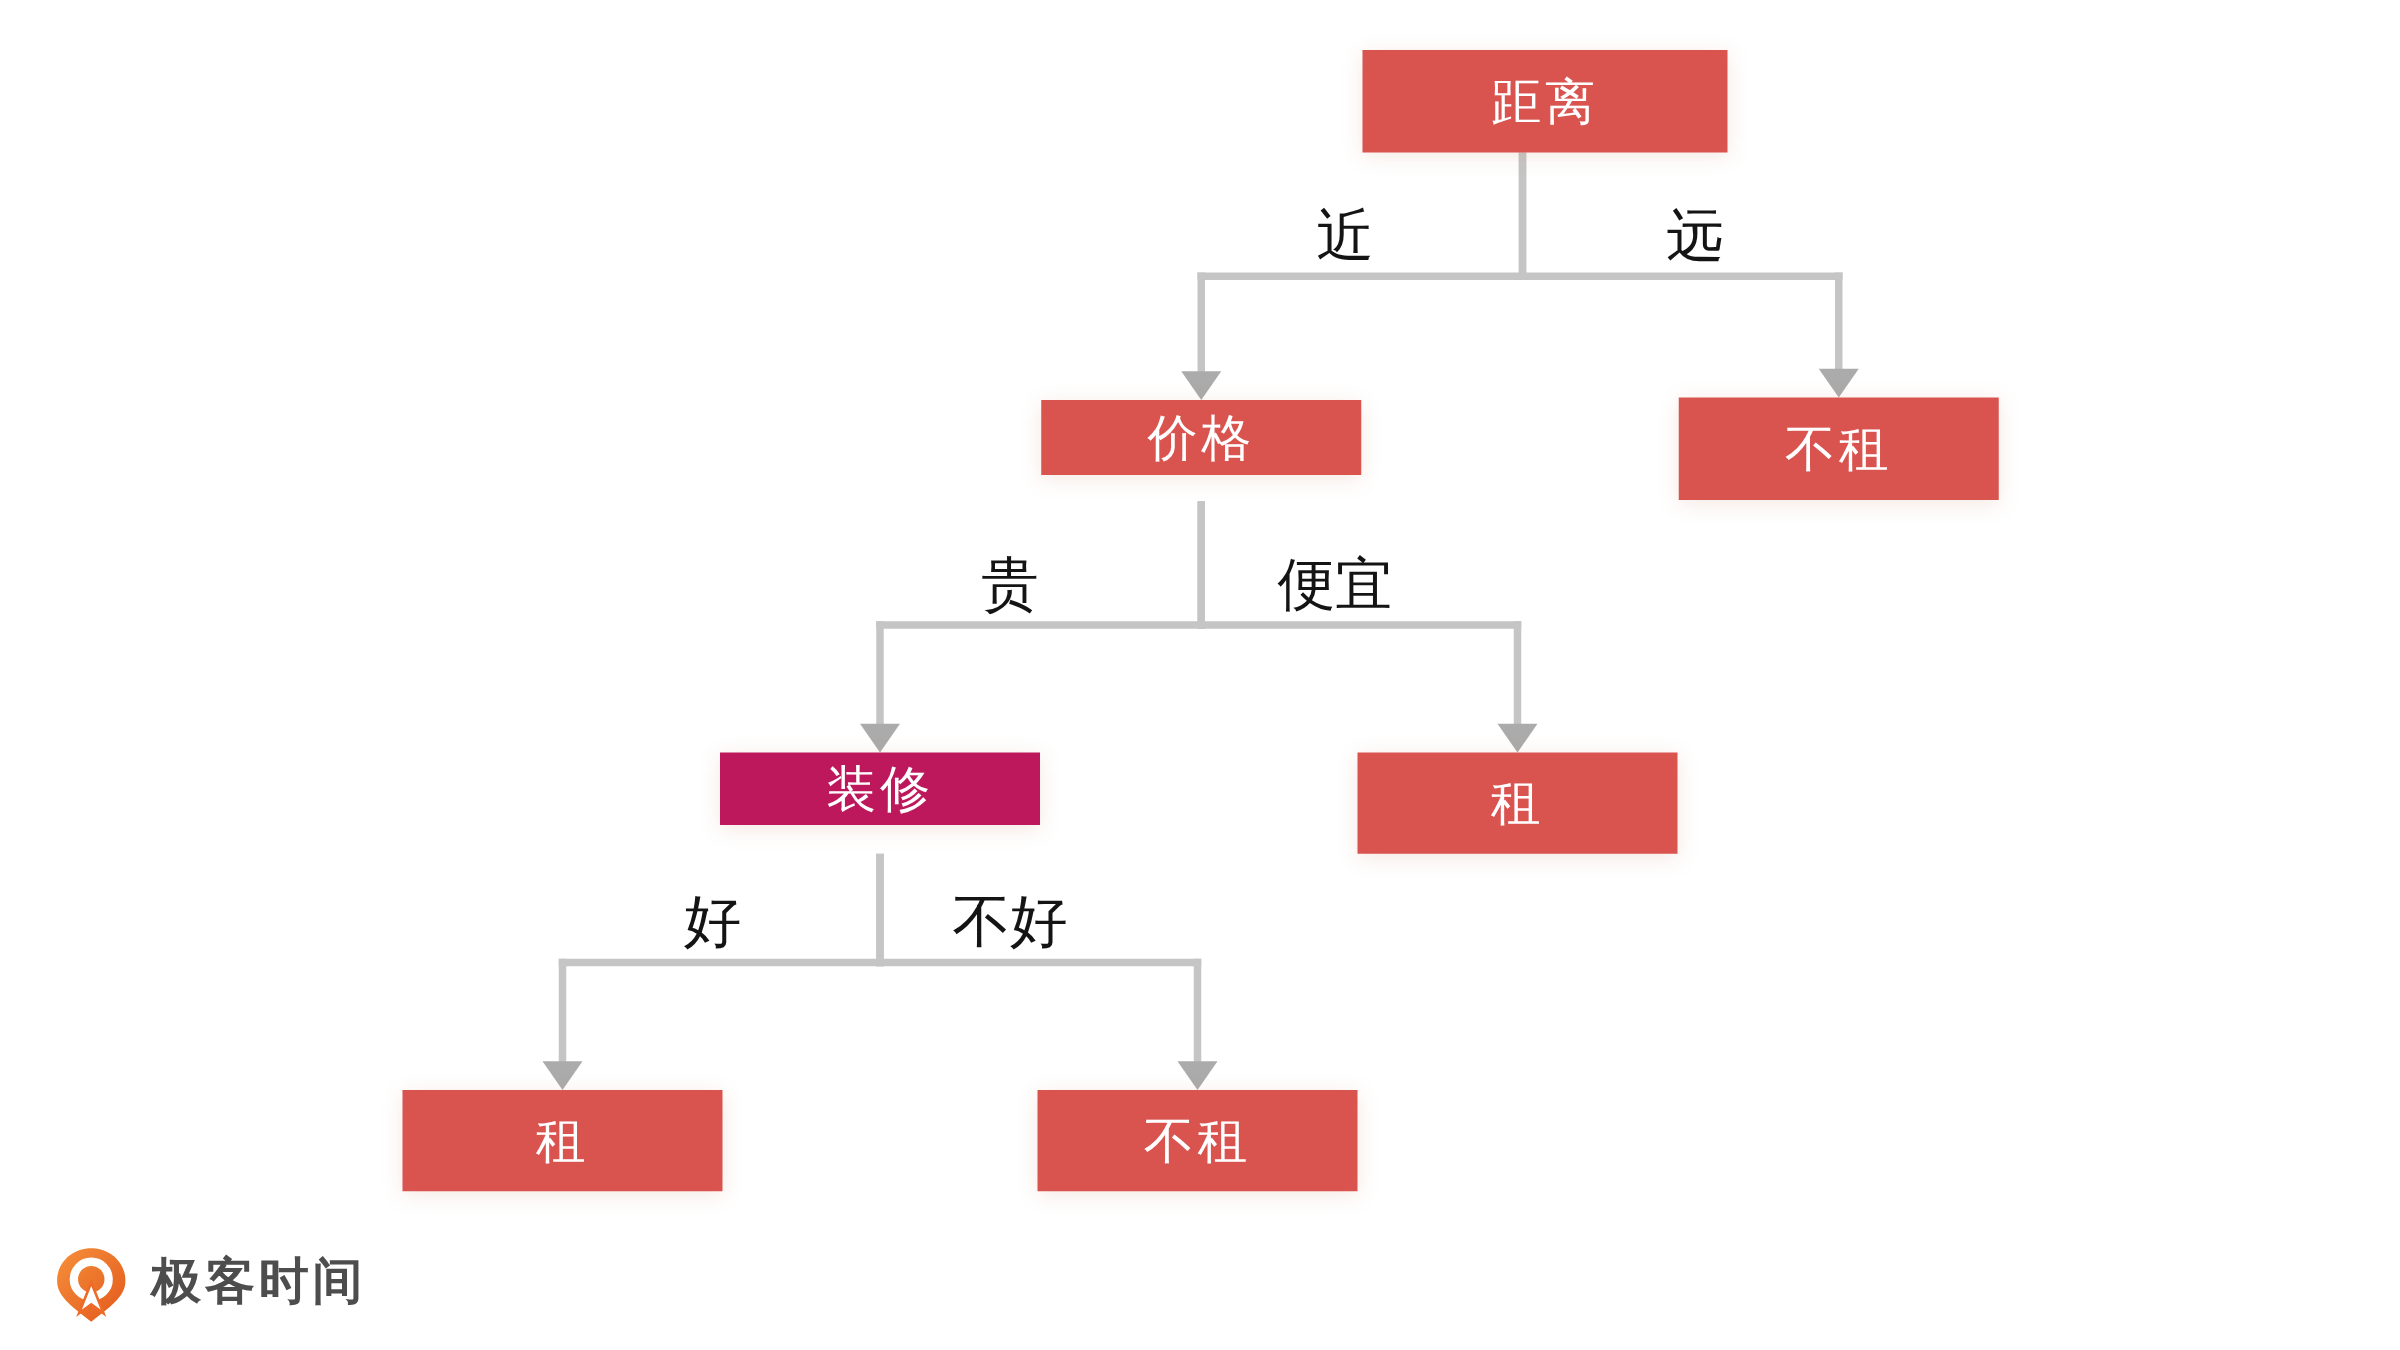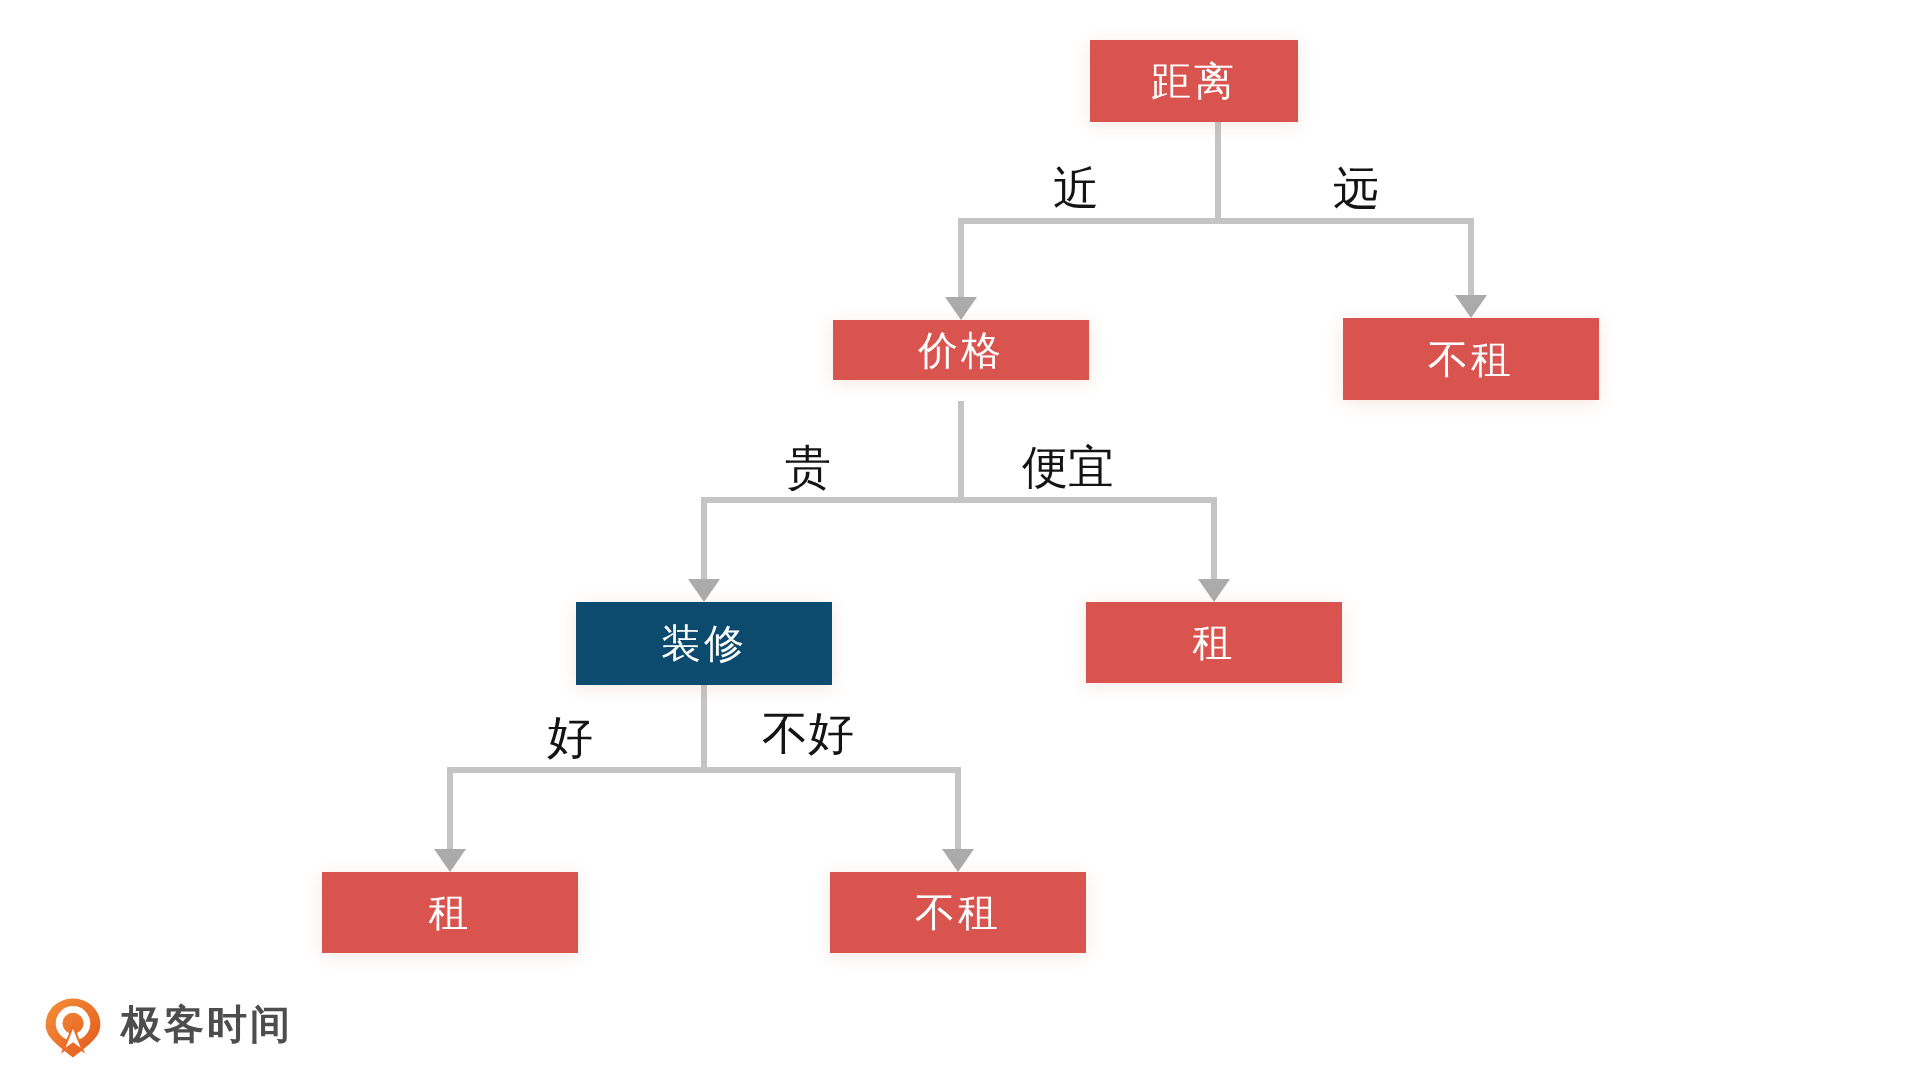--- a/index.html
+++ b/index.html
@@ -78,25 +78,25 @@
       <div class="branch-label" style="left: 1068px; top: 443px; color: rgb(20, 20, 20);">便宜</div>
       <div class="v-seg" style="left: 701px; top: 683px; width: 6px; height: 90px; background: rgb(197, 197, 197);"></div>
       <div class="h-seg" style="left: 447px; top: 767px; width: 260px; height: 6px; background: rgb(197, 197, 197);"></div>
       <div class="v-seg" style="left: 447px; top: 767px; width: 6px; height: 89px; background: rgb(197, 197, 197);"></div>
       <div class="arrow" style="left: 434px; top: 849px; border-top: 23px solid rgb(171, 171, 171);"></div>
       <div class="branch-label" style="left: 570px; top: 713px; color: rgb(20, 20, 20);">好</div>
       <div class="v-seg" style="left: 701px; top: 683px; width: 6px; height: 90px; background: rgb(197, 197, 197);"></div>
       <div class="h-seg" style="left: 701px; top: 767px; width: 260px; height: 6px; background: rgb(197, 197, 197);"></div>
       <div class="v-seg" style="left: 955px; top: 767px; width: 6px; height: 89px; background: rgb(197, 197, 197);"></div>
       <div class="arrow" style="left: 942px; top: 849px; border-top: 23px solid rgb(171, 171, 171);"></div>
-      <div class="branch-label" style="left: 808px; top: 713px; color: rgb(20, 20, 20); font-family: Liberation Mono, monospace;">不好</div>
-      <div class="node" style="left: 1090px; top: 40px; width: 208px; height: 82px; background: rgb(217, 83, 79); color: rgb(255, 255, 255);">距离</div>
+      <div class="branch-label" style="left: 808px; top: 713px; color: rgb(20, 20, 20);">不好</div>
+      <div class="node" style="left: 1090px; top: 40px; width: 292px; height: 82px; background: rgb(217, 83, 79); color: rgb(255, 255, 255);">距离</div>
       <div class="node" style="left: 833px; top: 320px; width: 256px; height: 60px; background: rgb(217, 83, 79); color: rgb(255, 255, 255);">价格</div>
       <div class="node" style="left: 1343px; top: 318px; width: 256px; height: 82px; background: rgb(217, 83, 79); color: rgb(255, 255, 255);">不租</div>
-      <div class="node" style="left: 576px; top: 602px; width: 256px; height: 83px; background: #0c4a6e; color: rgb(255, 255, 255);">装修</div>
+      <div class="node" style="left: 576px; top: 602px; width: 256px; height: 58px; background: #be185d; color: rgb(255, 255, 255);">装修</div>
       <div class="node" style="left: 1086px; top: 602px; width: 256px; height: 81px; background: rgb(217, 83, 79); color: rgb(255, 255, 255);">租</div>
       <div class="node" style="left: 322px; top: 872px; width: 256px; height: 81px; background: rgb(217, 83, 79); color: rgb(255, 255, 255);">租</div>
       <div class="node" style="left: 830px; top: 872px; width: 256px; height: 81px; background: rgb(217, 83, 79); color: rgb(255, 255, 255);">不租</div>
     </div>
 
   <div class="footer-logo">
     <span style="display:inline-flex;">
       <svg width="66" height="62" viewBox="0 0 64 60" xmlns="http://www.w3.org/2000/svg">
         <defs>
           <linearGradient id="pinGrad" x1="0" y1="0" x2="1" y2="1">

